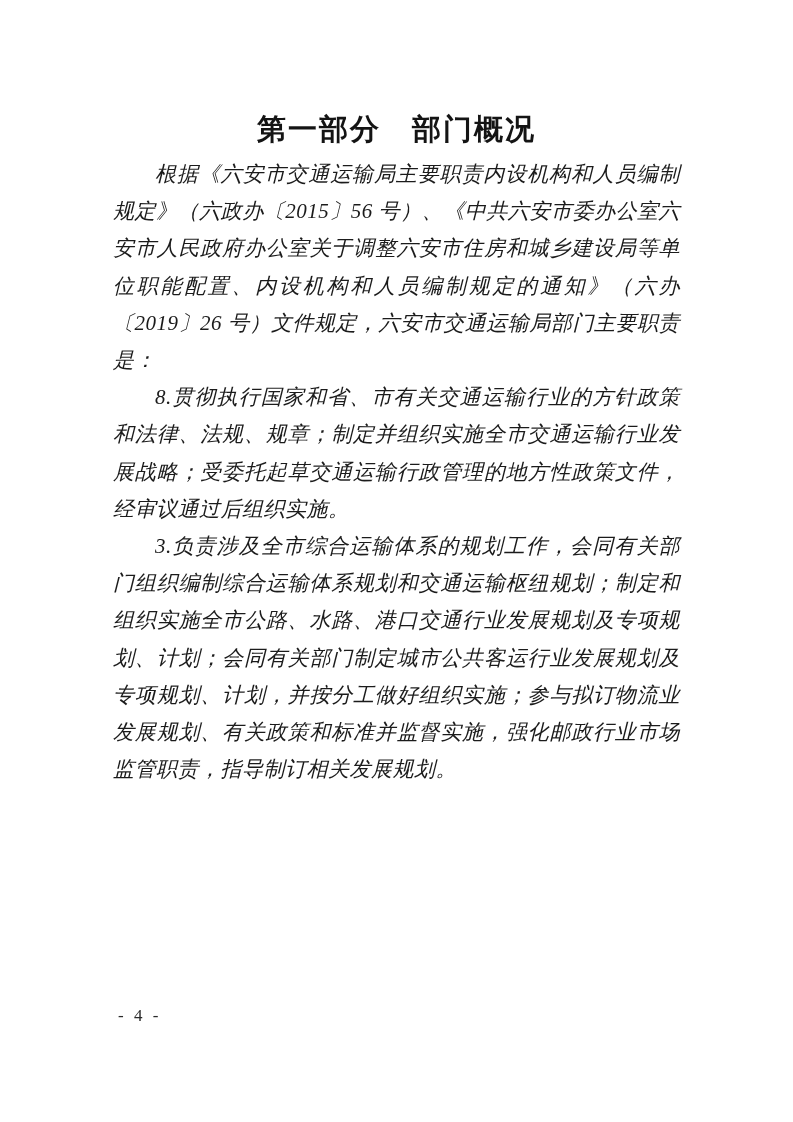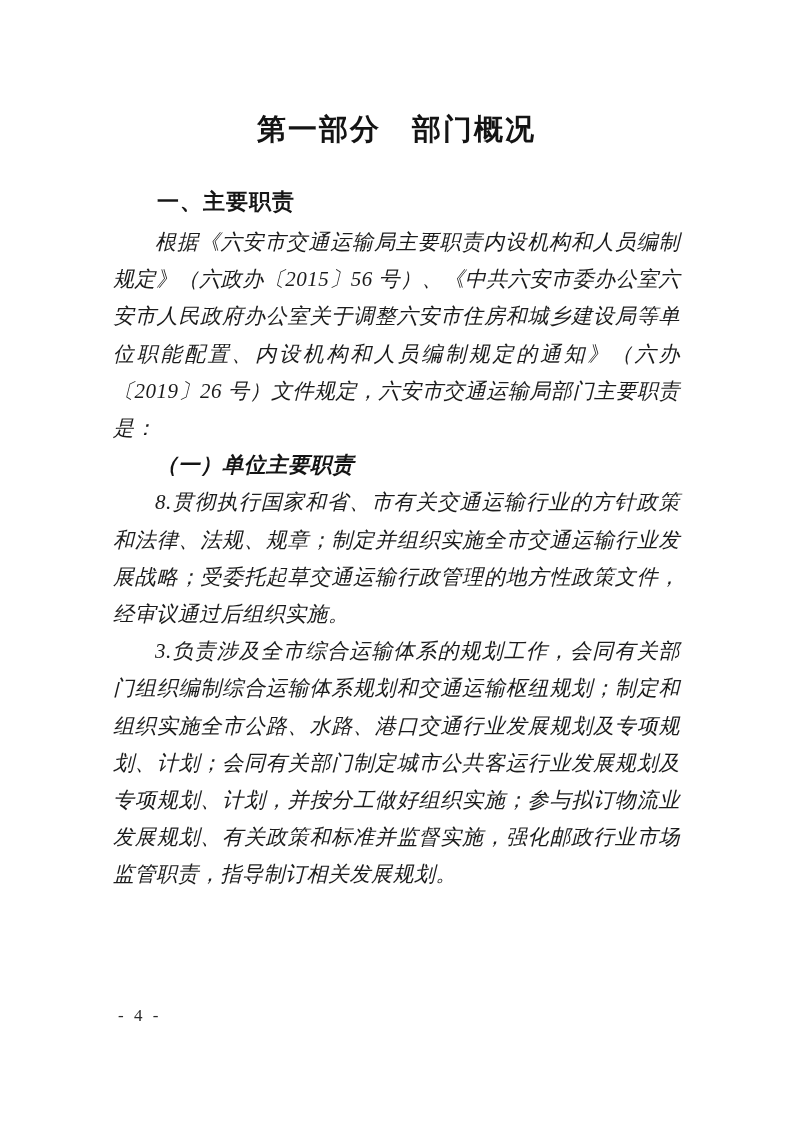--- a/index.html
+++ b/index.html
@@ -77,27 +77,25 @@
   }
 </style>
 </head>
 <body>
 
 <div class="page">
   <div class="content">
 
     <h1 class="doc-title">第一部分　部门概况</h1>
 
-    <h2 class="sec-heading">一、主要职责</h2>
 
     <div class="body-block">
 
       <p class="body-para">根据《六安市交通运输局主要职责内设机构和人员编制规定》（六政办〔2015〕56 号）、《中共六安市委办公室六安市人民政府办公室关于调整六安市住房和城乡建设局等单位职能配置、内设机构和人员编制规定的通知》（六办〔2019〕26 号）文件规定，六安市交通运输局部门主要职责是：</p>
 
-      <p class="sub-heading">（一）单位主要职责</p>
 
       <p class="body-para">8.贯彻执行国家和省、市有关交通运输行业的方针政策和法律、法规、规章；制定并组织实施全市交通运输行业发展战略；受委托起草交通运输行政管理的地方性政策文件，经审议通过后组织实施。</p>
 
       <p class="body-para">3.负责涉及全市综合运输体系的规划工作，会同有关部门组织编制综合运输体系规划和交通运输枢纽规划；制定和组织实施全市公路、水路、港口交通行业发展规划及专项规划、计划；会同有关部门制定城市公共客运行业发展规划及专项规划、计划，并按分工做好组织实施；参与拟订物流业发展规划、有关政策和标准并监督实施，强化邮政行业市场监管职责，指导制订相关发展规划。</p>
 
 
     </div>
   </div>
 
   <div class="page-footer">- 4 -</div>

